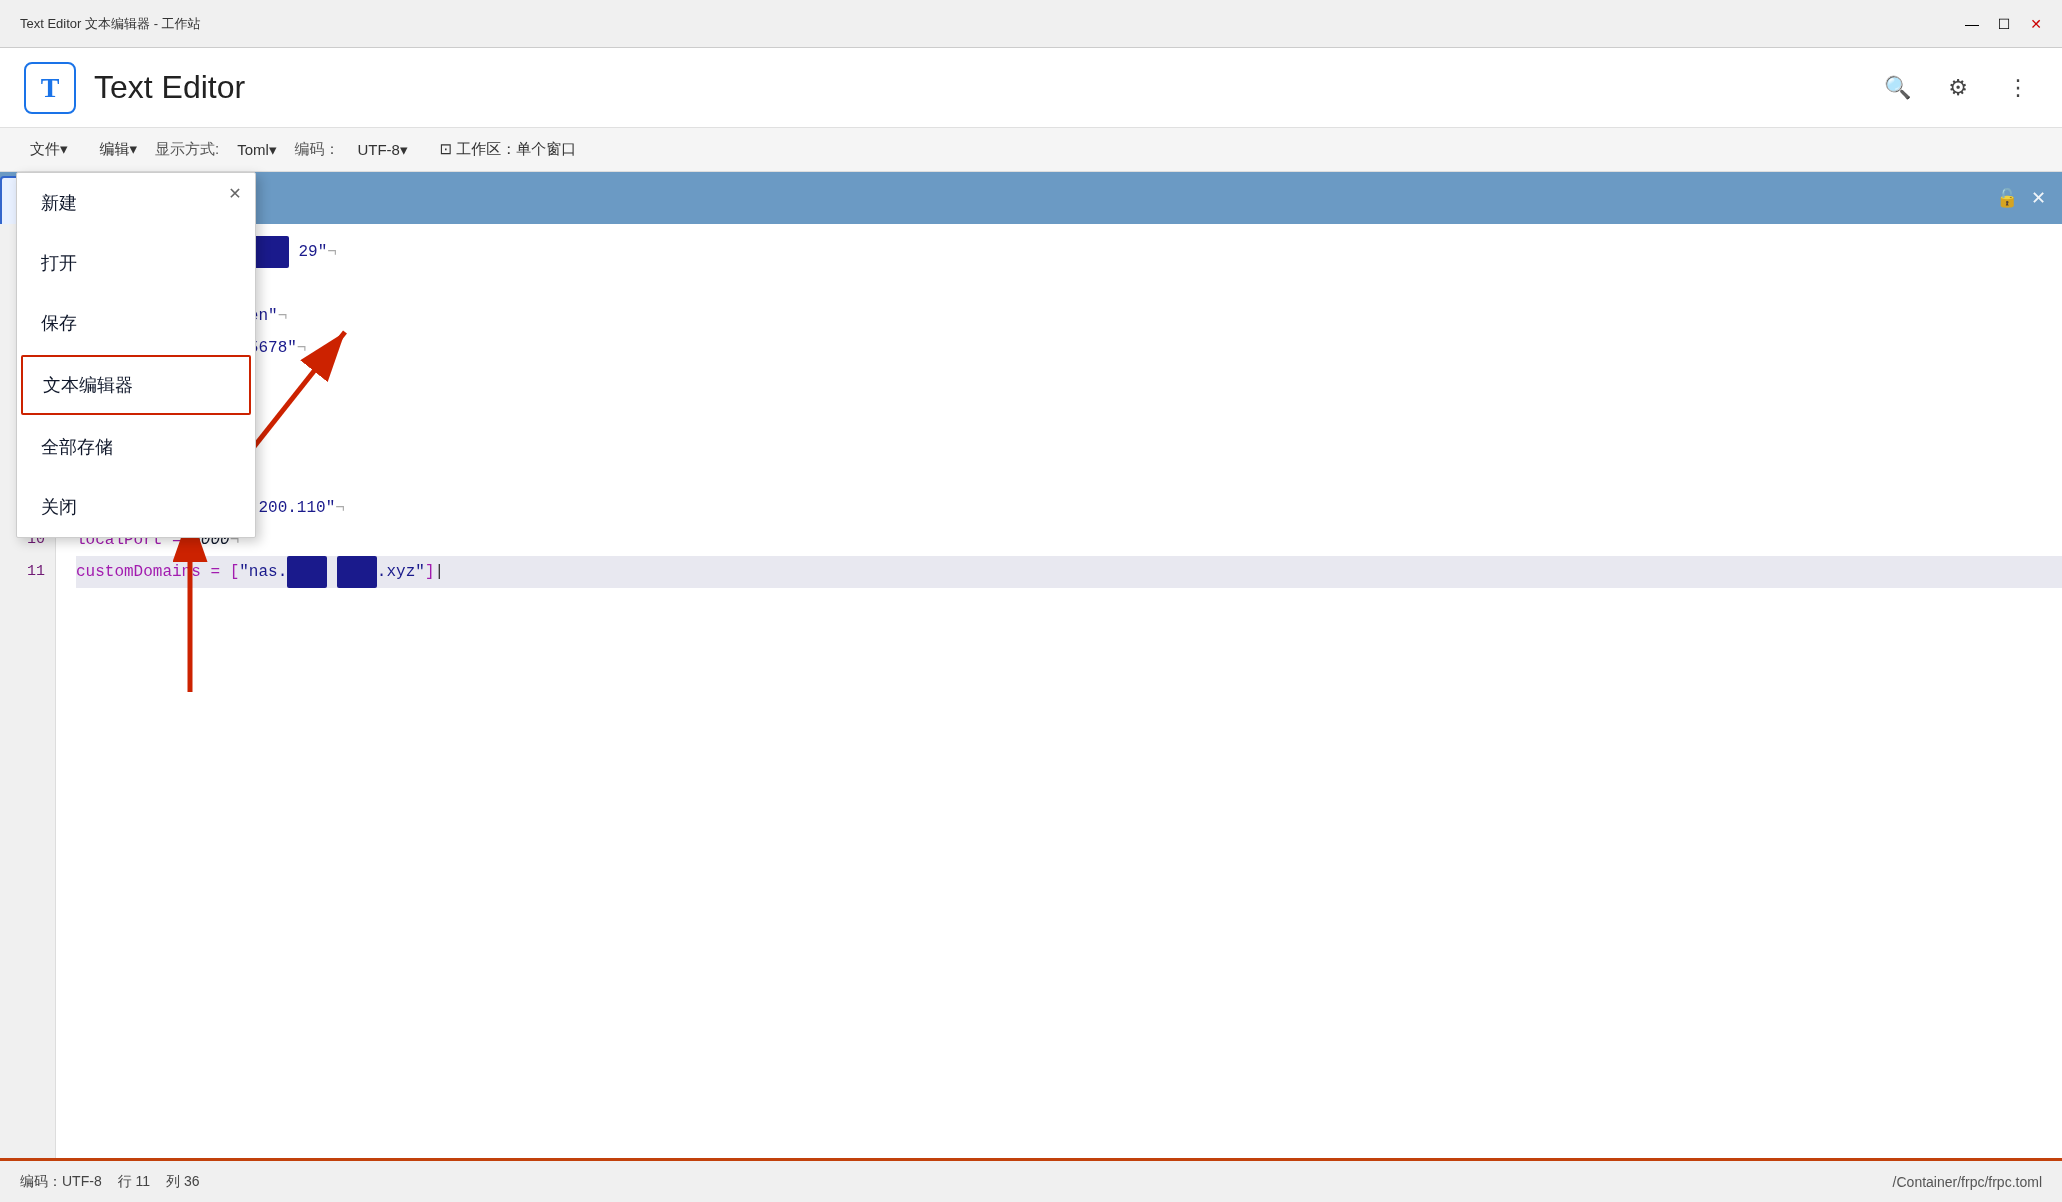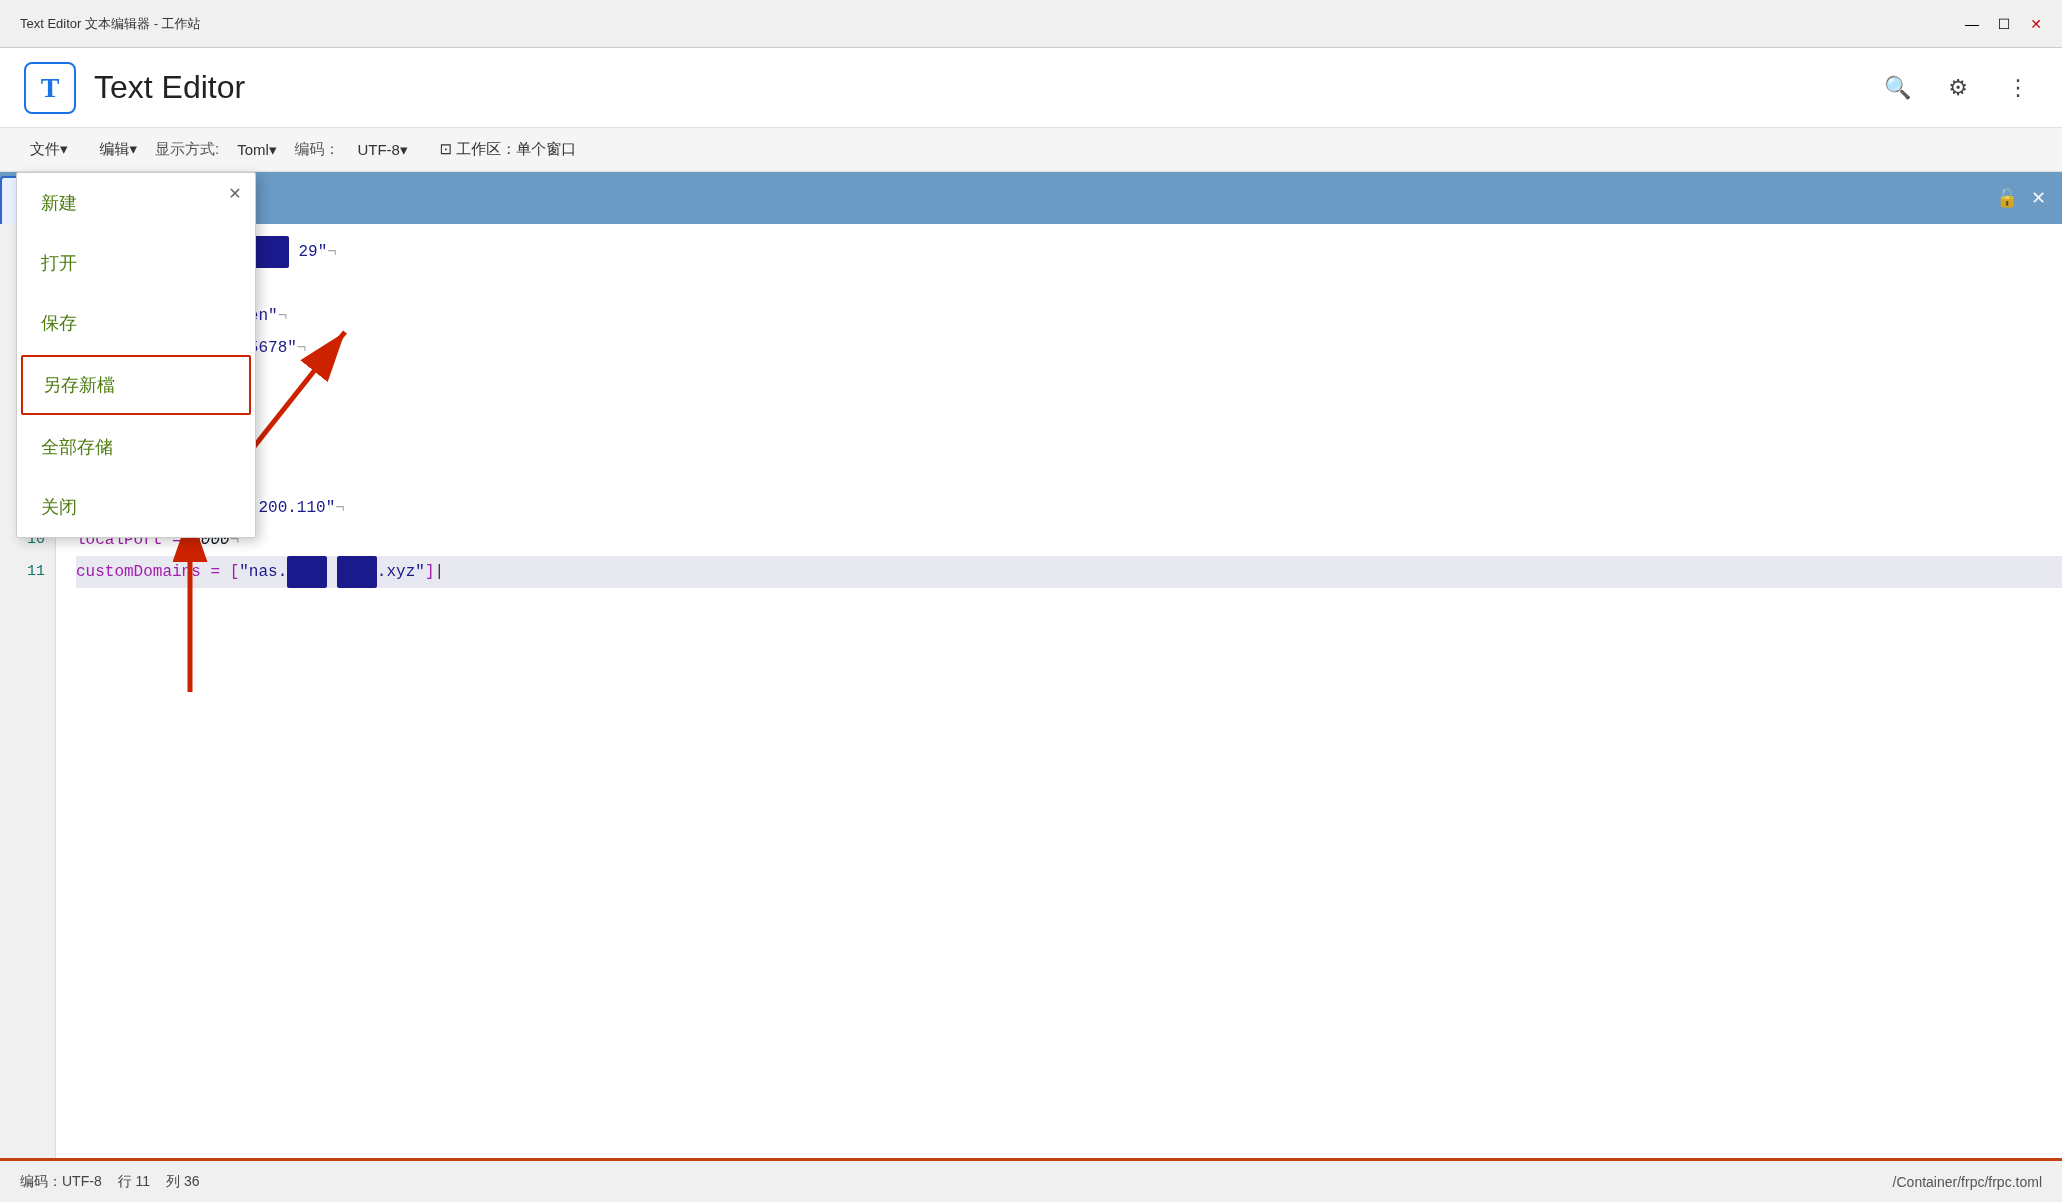--- a/index.html
+++ b/index.html
@@ -143,21 +143,21 @@
       display: flex;
       align-items: center;
       justify-content: center;
       cursor: pointer;
       font-size: 16px;
       color: #666;
     }
     .dropdown-item {
       padding: 18px 24px;
       font-size: 18px;
-      color: #4d7c0f;
+      color: #0f172a;
       cursor: pointer;
       position: relative;
     }
     .dropdown-item.highlighted {
       border: 2px solid #cc2200;
       margin: 2px 4px;
       padding: 16px 20px;
       border-radius: 2px;
     }
 
@@ -211,21 +211,21 @@
       display: flex;
       font-family: 'Courier New', monospace;
       font-size: 16px;
       overflow: hidden;
     }
     .line-numbers {
       width: 56px;
       background: #f0f0f0;
       padding: 12px 0;
       text-align: right;
-      color: #0f766e;
+      color: #701a75;
       font-size: 15px;
       line-height: 32px;
       padding-right: 10px;
       border-right: 1px solid #ddd;
       user-select: none;
       flex-shrink: 0;
     }
     .line-number { height: 32px; }
     .code-content {
       flex: 1;
@@ -331,21 +331,21 @@
 </div>
 
 <div class="main-area">
 
   <div class="dropdown-menu">
     <div class="dropdown-close">✕</div>
 
     <div class="dropdown-item">新建</div>
     <div class="dropdown-item">打开</div>
     <div class="dropdown-item">保存</div>
-    <div class="dropdown-item highlighted">另存新檔</div>
+    <div class="dropdown-item highlighted">文本编辑器</div>
     <div class="dropdown-item">全部存储</div>
     <div class="dropdown-item">关闭</div>
   </div>
 
   <div class="editor-area">
 
     <div class="tab-bar">
       <div class="tab-active">
         <span>/Container/frpc/frpc.toml</span>
       </div>

